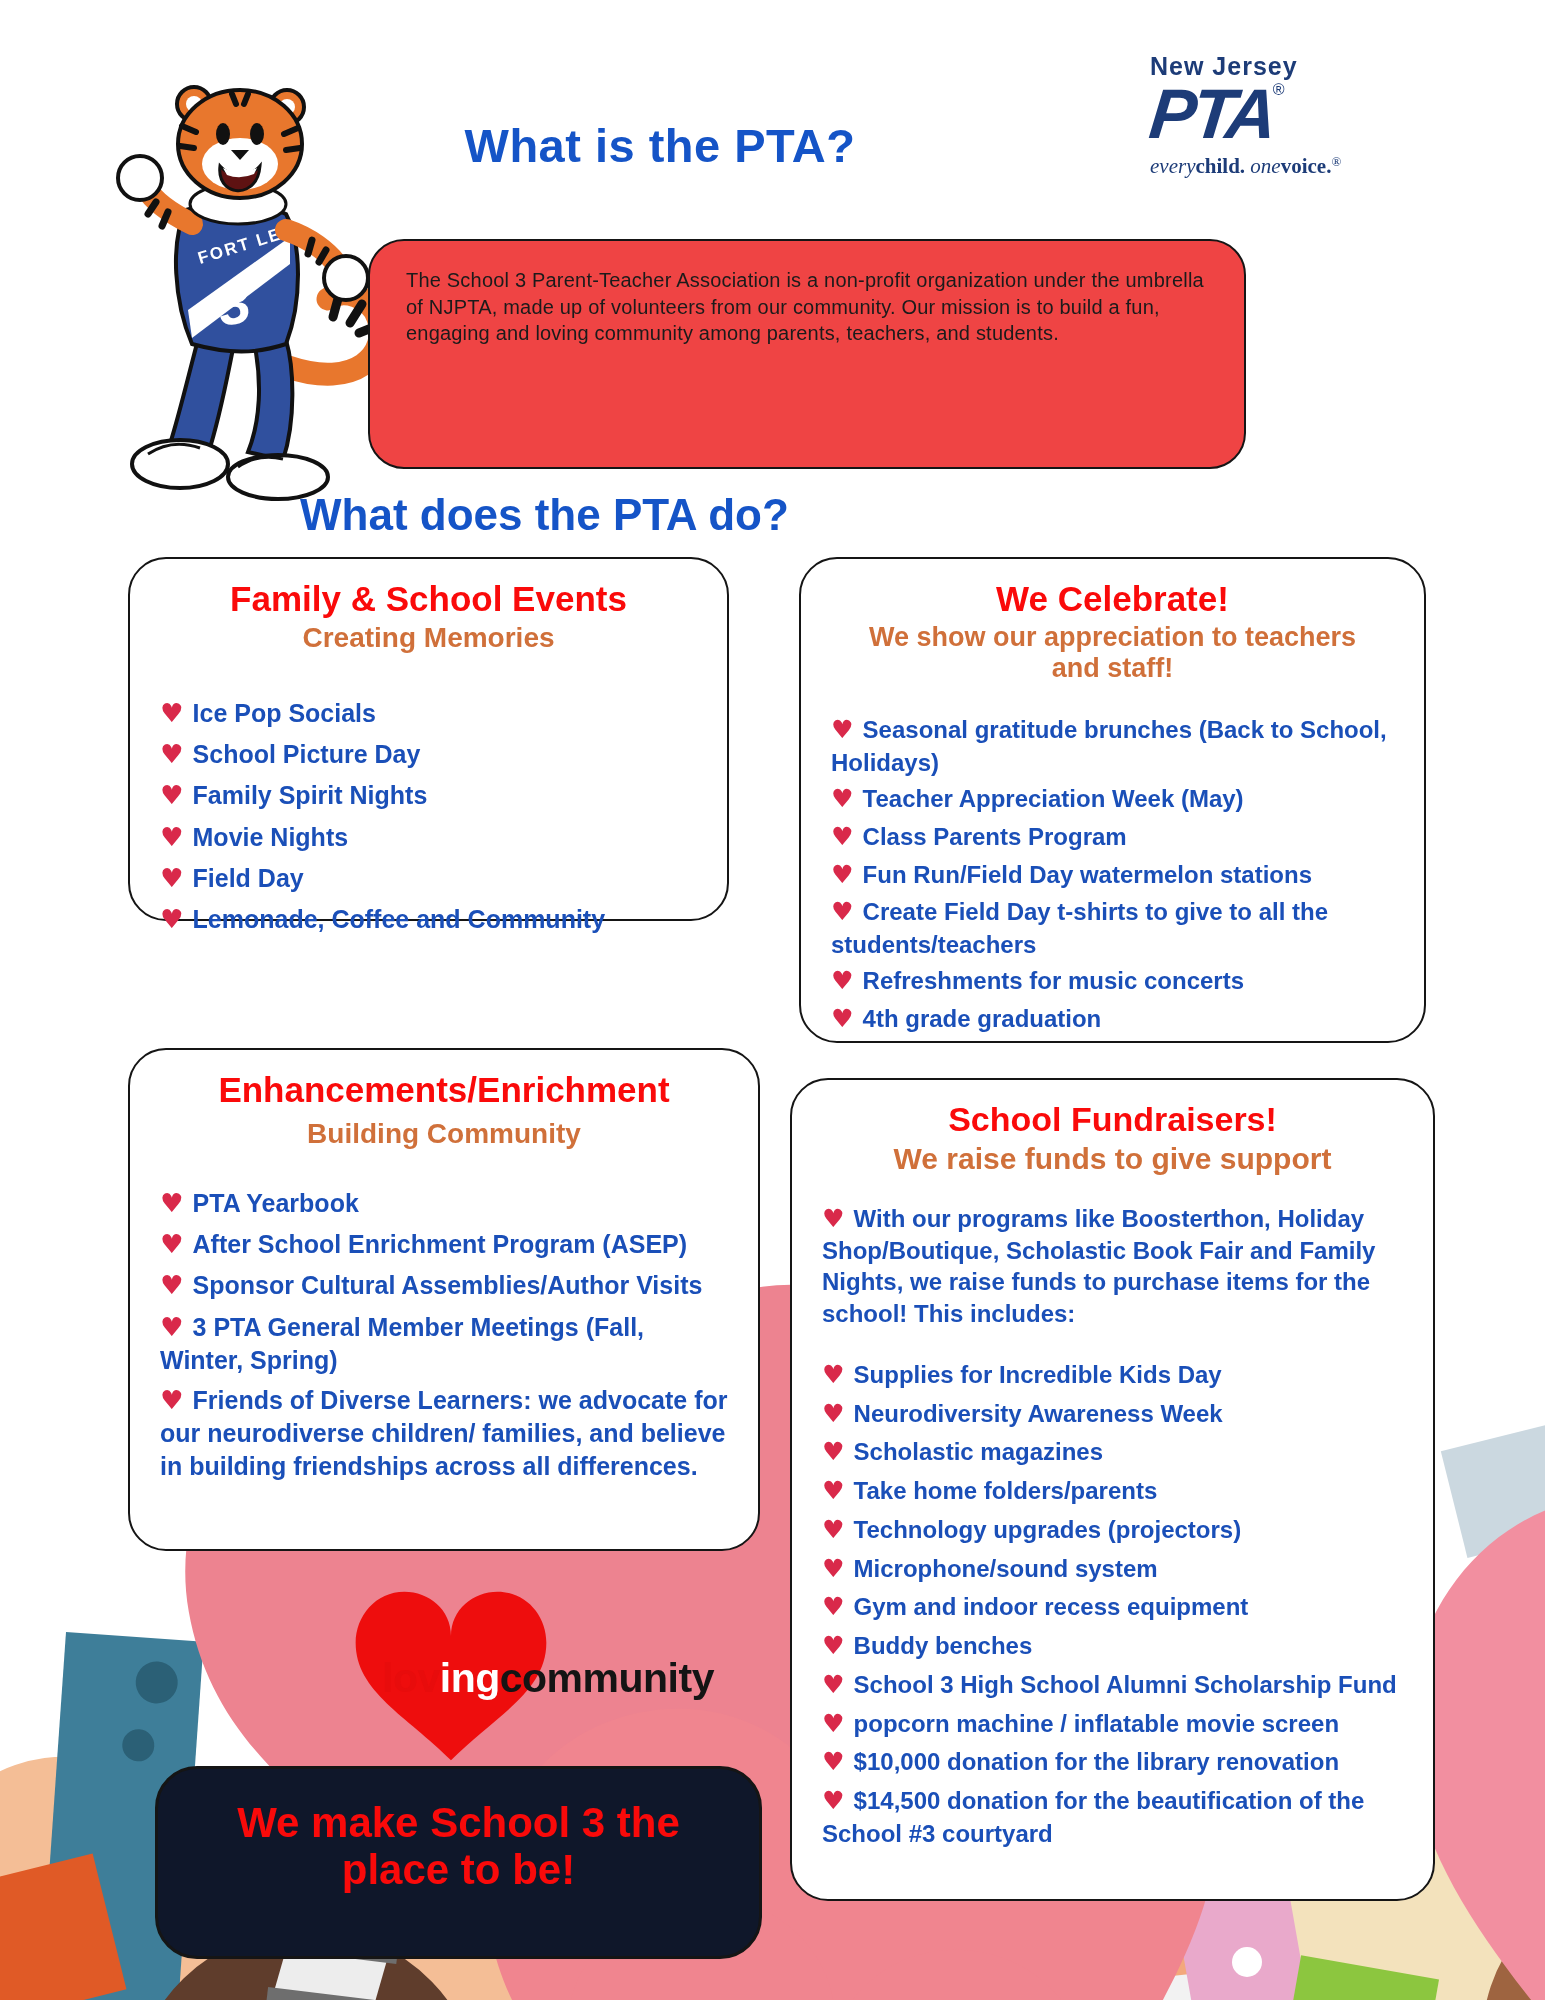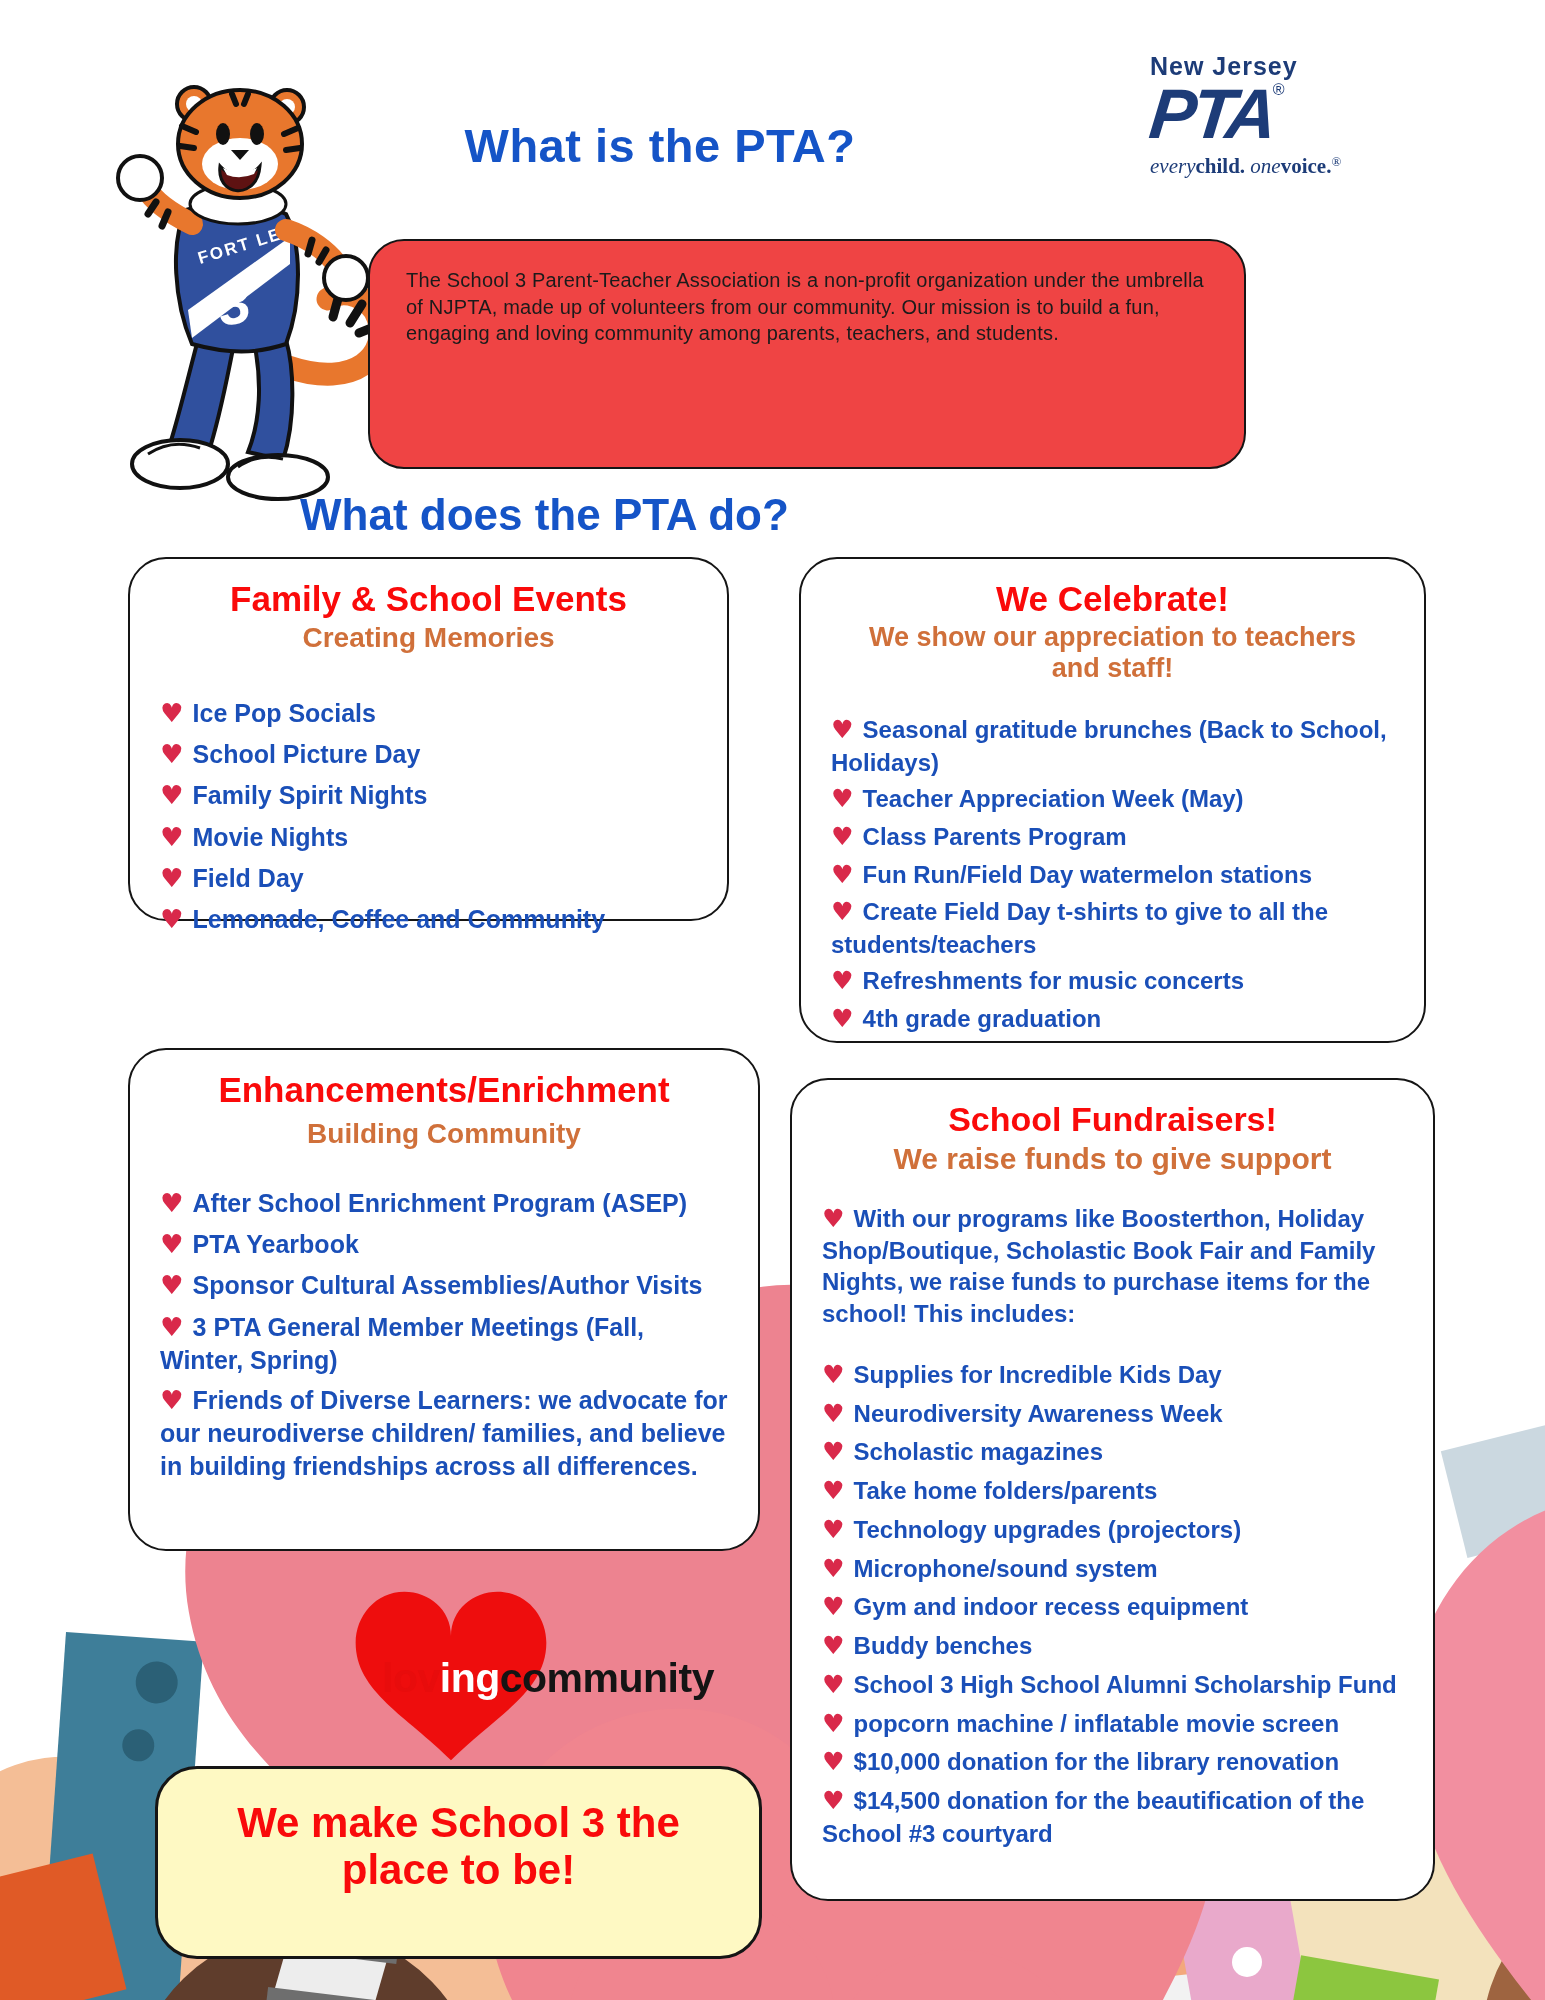--- a/index.html
+++ b/index.html
@@ -62,21 +62,21 @@
   #card-fundraisers .list-gap { margin-top:30px; }
 
   
   .community-word { position:absolute; left:288px; top:1655px; width:520px; text-align:center;
     font-size:41px; font-weight:bold; letter-spacing:-.5px; z-index:3; white-space:nowrap; }
   .community-word .p-red { color:#E80C0C; }
   .community-word .p-white { color:#ffffff; }
   .community-word .p-black { color:#141414; }
 
   .footer-box { position:absolute; left:155px; top:1766px; width:607px; height:193px;
-    border:3px solid #151515; border-radius:42px; background:#fef9c3; z-index:2; }
+    border:3px solid #151515; border-radius:42px; background:#0f172a; z-index:2; }
   .footer-text { width:480px; margin:30px auto 0 auto; text-align:center;
     font-size:42px; line-height:1.12; font-weight:bold; color:#F90A0A; }
 </style>
 </head>
 <body>
 
 <div id="page">
 
   <svg class="decor-svg" width="1545" height="2000" viewBox="0 0 1545 2000" aria-hidden="true">
     <defs>
@@ -271,22 +271,22 @@
       <div class="item"><span class="hh">♥</span><span>Create Field Day t-shirts to give to all the students/teachers</span></div>
       <div class="item"><span class="hh">♥</span><span>Refreshments for music concerts</span></div>
       <div class="item"><span class="hh">♥</span><span>4th grade graduation</span></div>
     </div>
   </section>
 
   <section class="card" id="card-enrichment">
     <div class="card-title">Enhancements/Enrichment</div>
     <div class="card-sub">Building Community</div>
     <div class="list">
+      <div class="item"><span class="hh">♥</span><span>PTA Yearbook</span></div>
       <div class="item"><span class="hh">♥</span><span>After School Enrichment Program (ASEP)</span></div>
-      <div class="item"><span class="hh">♥</span><span>PTA Yearbook</span></div>
       <div class="item"><span class="hh">♥</span><span>Sponsor Cultural Assemblies/Author Visits</span></div>
       <div class="item"><span class="hh">♥</span><span>3 PTA General Member Meetings (Fall, Winter, Spring)</span></div>
       <div class="item"><span class="hh">♥</span><span>Friends of Diverse Learners: we advocate for our neurodiverse children/ families, and believe in building friendships across all differences.</span></div>
     </div>
   </section>
 
   <section class="card" id="card-fundraisers">
     <div class="card-title">School Fundraisers!</div>
     <div class="card-sub">We raise funds to give support</div>
     <div class="list">

